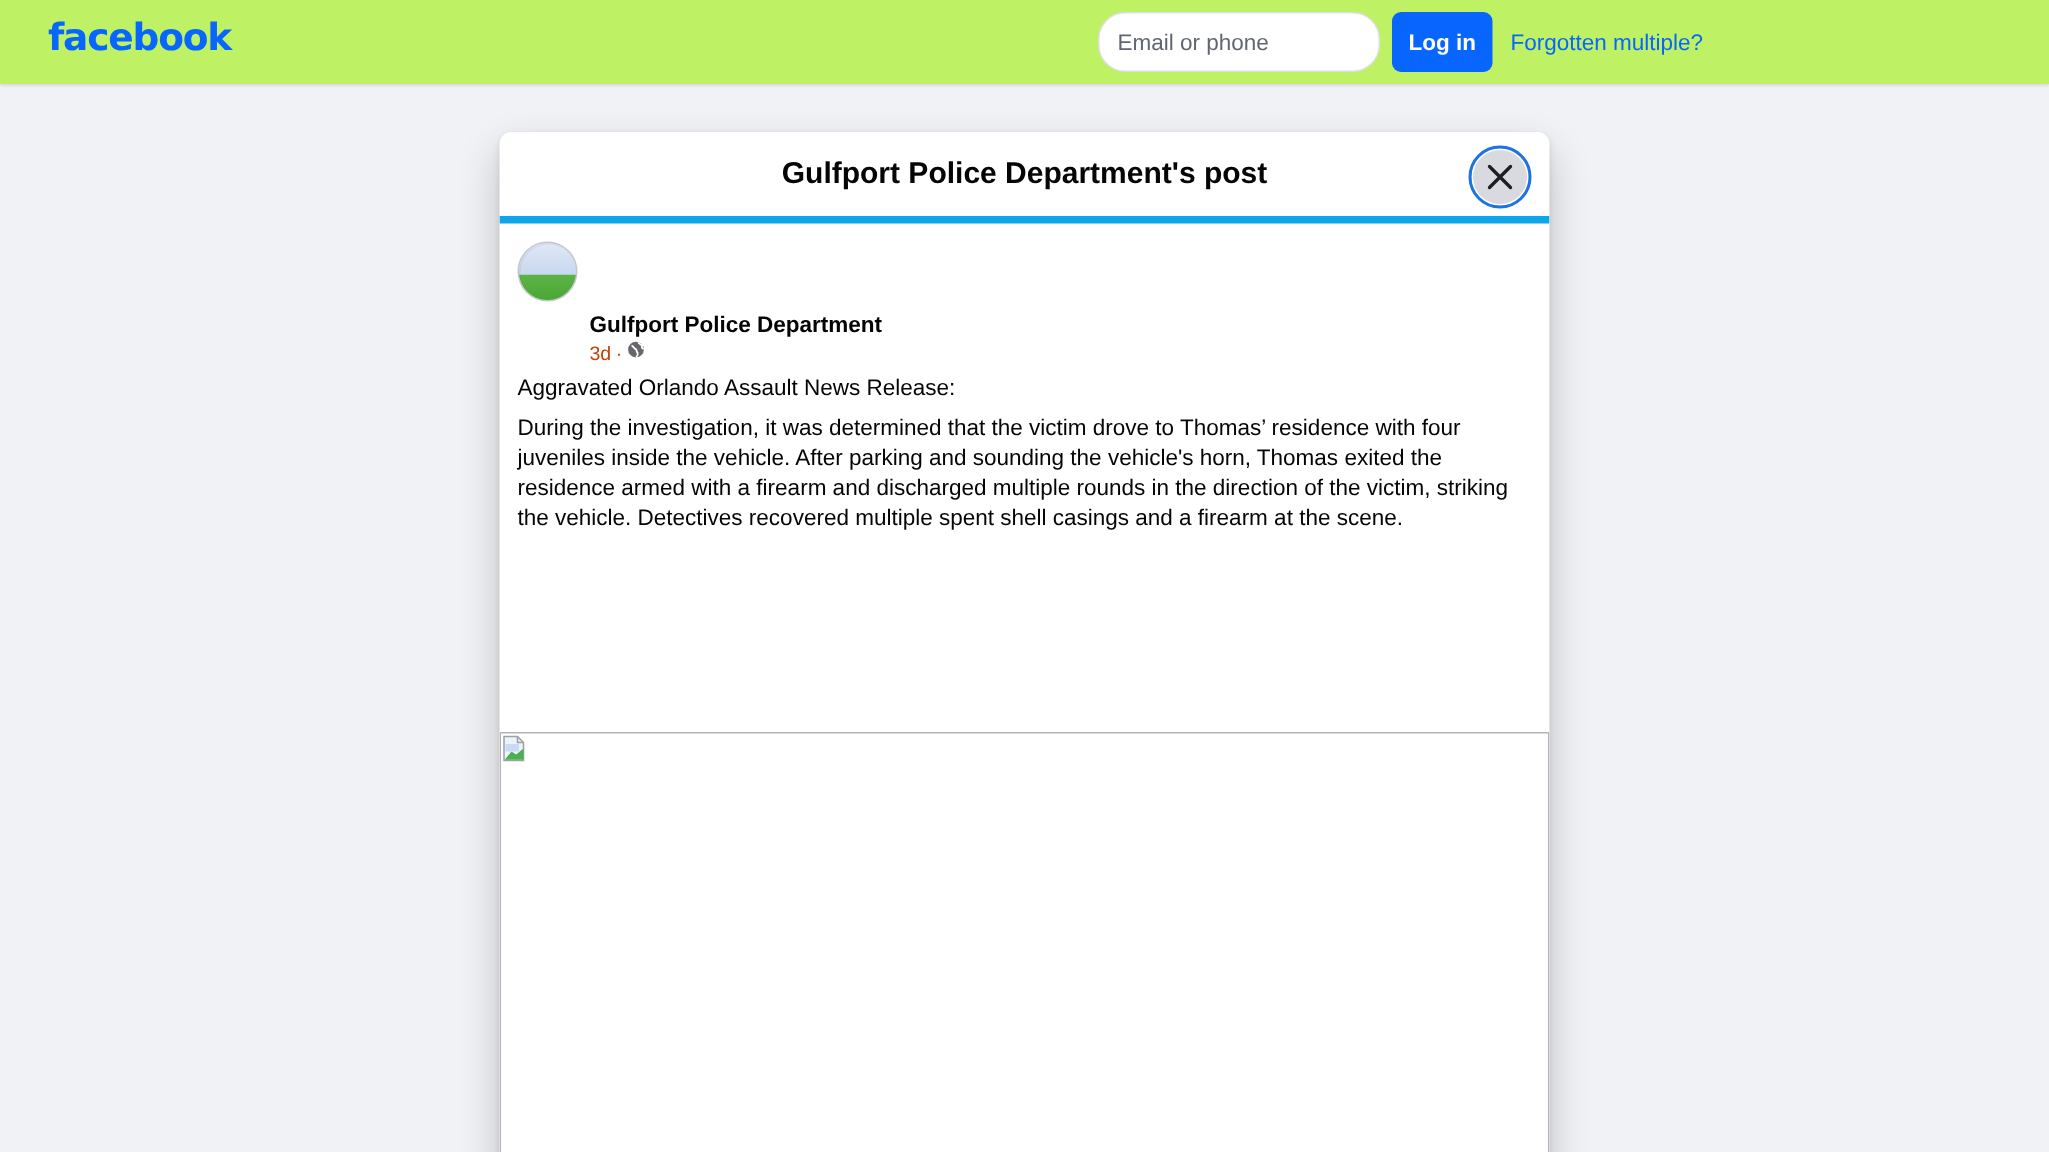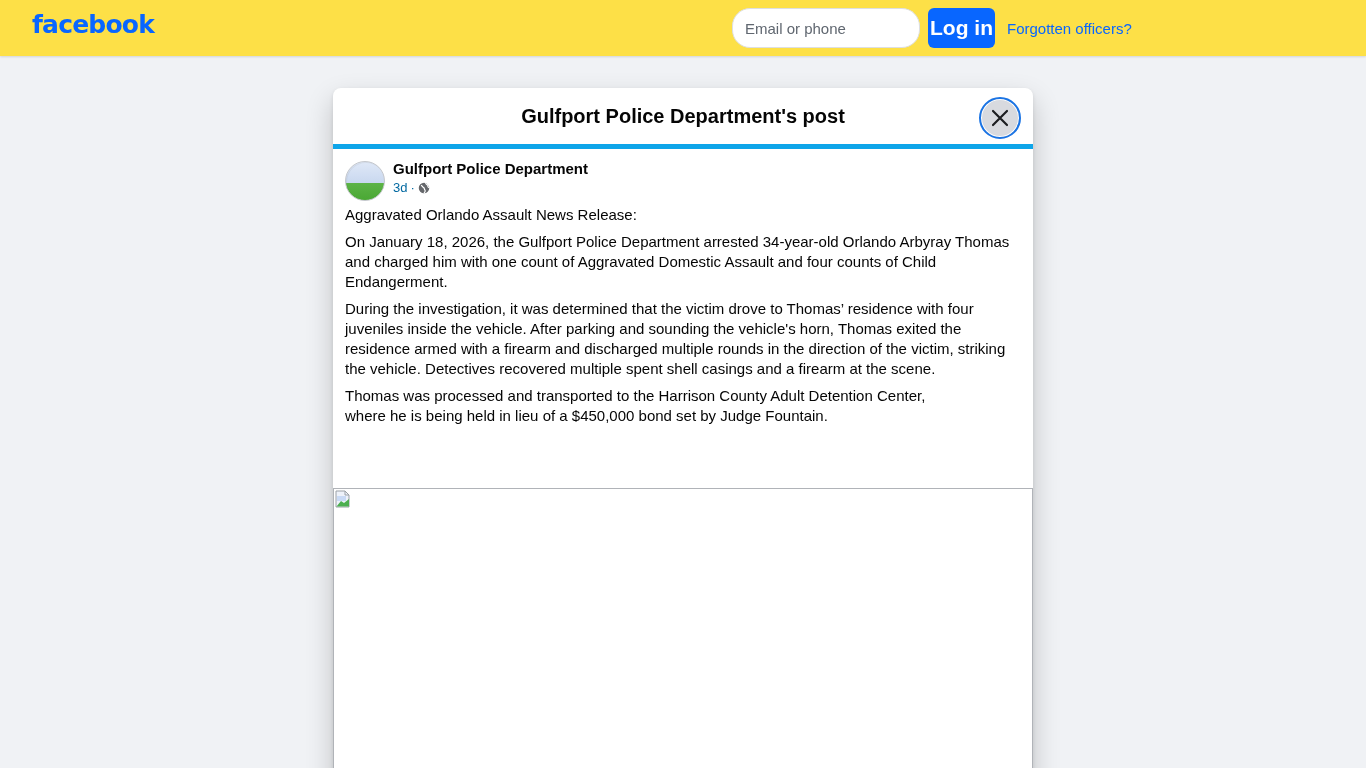--- a/index.html
+++ b/index.html
@@ -5,42 +5,42 @@
   * { box-sizing: border-box; margin: 0; padding: 0; }
   html, body { width: 1366px; height: 768px; overflow: hidden; }
   body {
     background: #f0f2f5;
     font-family: "Liberation Sans", "DejaVu Sans", sans-serif;
     color: #050505;
     position: relative;
   }
   .topbar {
     position: absolute; left: 0; top: 0; width: 1366px; height: 56px;
-    background: #fde047;
+    background: #bef264;
     box-shadow: 0 1px 2px rgba(0,0,0,0.12);
     z-index: 2;
   }
   .logo {
     position: absolute; left: 32px; top: 10px;
     font-family: "DejaVu Sans", sans-serif;
     font-weight: bold; font-size: 25px; letter-spacing: -0.8px;
     color: #0866ff;
   }
   .login-form { position: absolute; left: 732px; top: 8px; display: flex; align-items: center; }
   .text-input {
     width: 188px; height: 40px;
     border: 1px solid #dddfe2; border-radius: 18px;
     padding: 0 12px; font-size: 15px; margin-right: 8px;
     font-family: "Liberation Sans", sans-serif;
     color: #1c1e21; background: #fff;
   }
   .text-input::placeholder { color: #606770; }
   .login-btn {
     width: 67px; height: 40px; border: none; border-radius: 6px;
-    background: #0866ff; color: #fff; font-weight: bold; font-size: 21px;
+    background: #0866ff; color: #fff; font-weight: bold; font-size: 15px;
     font-family: "Liberation Sans", sans-serif; cursor: pointer;
   }
   .forgot-link {
     margin-left: 12px; color: #0866ff; font-size: 15px; text-decoration: none;
   }
   .dialog {
     position: absolute; left: 333px; top: 88px; width: 700px; height: 700px;
     background: #fff; border-radius: 8px 8px 0 0;
     box-shadow: 0 12px 28px rgba(0,0,0,0.2), 0 2px 4px rgba(0,0,0,0.1);
     overflow: hidden;
@@ -60,41 +60,41 @@
   .post-header { display: flex; padding: 12px 12px 0 12px; }
   .avatar {
     width: 40px; height: 40px; border-radius: 50%;
     background: linear-gradient(180deg, #dfe8f7 0%, #c9d8ef 55%, #5cb346 56%, #4aa834 100%);
     border: 1px solid #c4c7cc; position: relative; overflow: hidden;
   }
   .avatar::after {
     content: ""; position: absolute; left: 0; top: 0; width: 40px; height: 40px;
     border-radius: 50%; box-shadow: inset 0 0 0 1px rgba(0,0,0,0.05);
   }
-  .post-meta { margin-left: 8px; }
+  .post-meta { margin-left: 8px; margin-top: 48px; }
   .author { font-size: 15px; font-weight: 600; color: #050505; line-height: 20px; margin-top: -2px; }
-  .timestamp { font-size: 13px; color: #0369a1; display: flex; align-items: center; gap: 3px; line-height: 18px; }
+  .timestamp { font-size: 13px; color: #c2410c; display: flex; align-items: flex-start; gap: 3px; line-height: 18px; }
   .post-body { padding: 4px 12px 0 12px; font-size: 15px; line-height: 20px; color: #050505; }
   .post-body p { margin-bottom: 7px; }
   .line { display: block; }
   .post-image {
     position: absolute; left: 0; top: 400px; width: 700px; height: 320px;
     border: 1px solid #b0b3b8; background: #fff;
   }
   .broken-img { position: absolute; left: 1px; top: 1px; }
 </style>
 </head>
 <body>
 
 <header class="topbar">
   <div class="logo">facebook</div>
   <form class="login-form">
     <input class="text-input" type="text" placeholder="Email or phone" style="">
     <button class="login-btn">Log in</button>
-    <a class="forgot-link" href="#">Forgotten officers?</a>
+    <a class="forgot-link" href="#">Forgotten multiple?</a>
   </form>
 </header>
 
 <section class="dialog">
   <div class="dialog-header">
     <h2 class="dialog-title">Gulfport Police Department's post</h2>
     <div class="close-btn">
       <svg width="18" height="18" viewBox="0 0 18 18">
         <path d="M2 2 L16 16 M16 2 L2 16" stroke="#1c1e21" stroke-width="2.2" stroke-linecap="round"></path>
       </svg>
@@ -114,28 +114,21 @@
         </svg>
       </div>
     </div>
   </div>
 
   <div class="post-body">
     <p>
       <span class="line">Aggravated Orlando Assault News Release:</span>
     </p>
     <p>
-      <span class="line">On January 18, 2026, the Gulfport Police Department arrested 34-year-old Orlando Arbyray Thomas and charged him with one count of Aggravated Domestic Assault and four counts of Child Endangerment.</span>
-    </p>
-    <p>
       <span class="line">During the investigation, it was determined that the victim drove to Thomas’ residence with four juveniles inside the vehicle. After parking and sounding the vehicle's horn, Thomas exited the residence armed with a firearm and discharged multiple rounds in the direction of the victim, striking the vehicle. Detectives recovered multiple spent shell casings and a firearm at the scene.</span>
-    </p>
-    <p>
-      <span class="line">Thomas was processed and transported to the Harrison County Adult Detention Center,</span>
-      <span class="line">where he is being held in lieu of a $450,000 bond set by Judge Fountain.</span>
     </p>
   </div>
 
   <div class="post-image">
     <svg class="broken-img" width="16" height="18" viewBox="0 0 16 18">
       <path d="M1 1 H10 L14 5 V17 H1 Z" fill="#eef2fa" stroke="#9aa0a6" stroke-width="1"></path>
       <path d="M10 1 V5 H14" fill="none" stroke="#9aa0a6" stroke-width="1"></path>
       <path d="M1.5 16.5 L6 11 L9 13 L14 9 V16.5 Z" fill="#4caf50"></path>
       <rect x="2" y="6" width="9" height="5" fill="#c9daf5"></rect>
     </svg>

